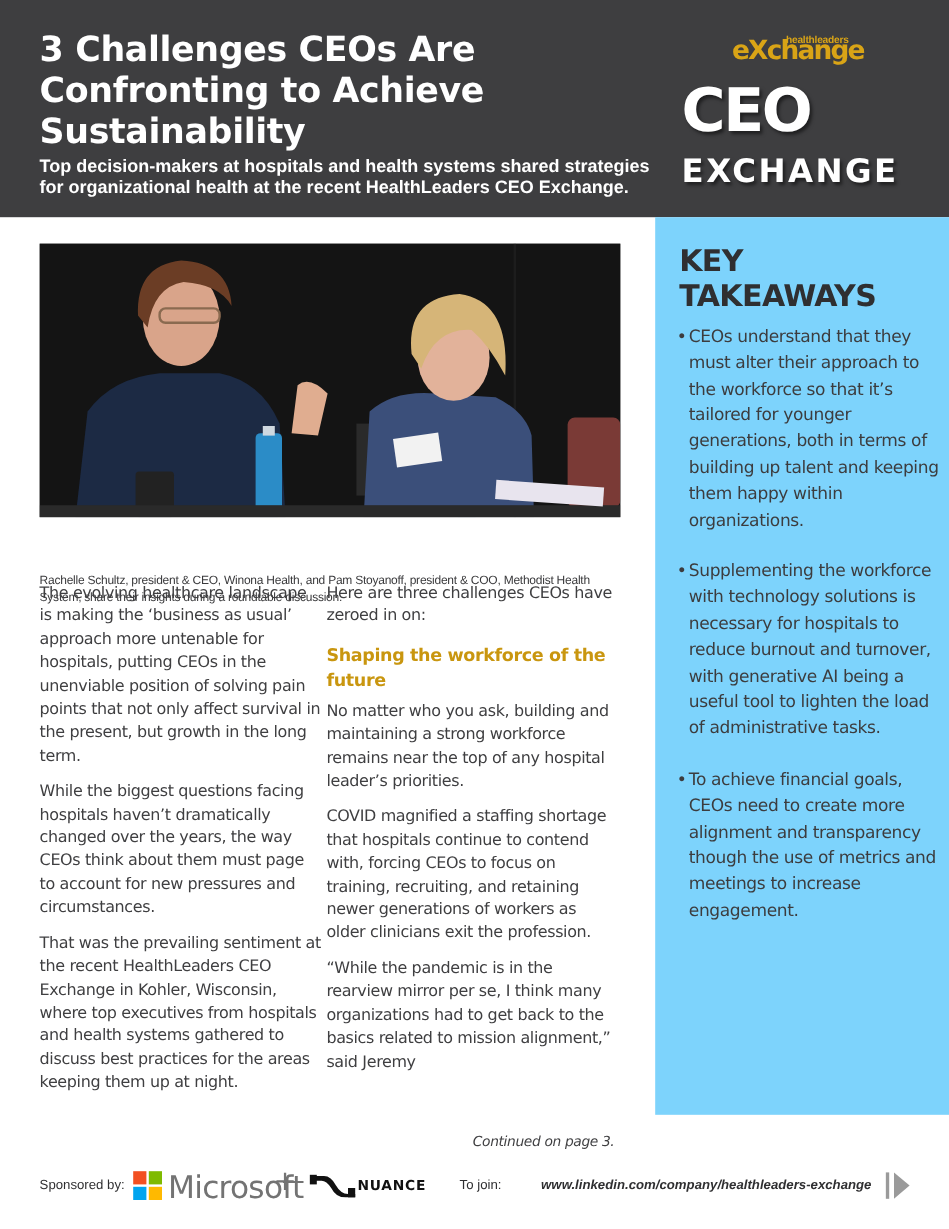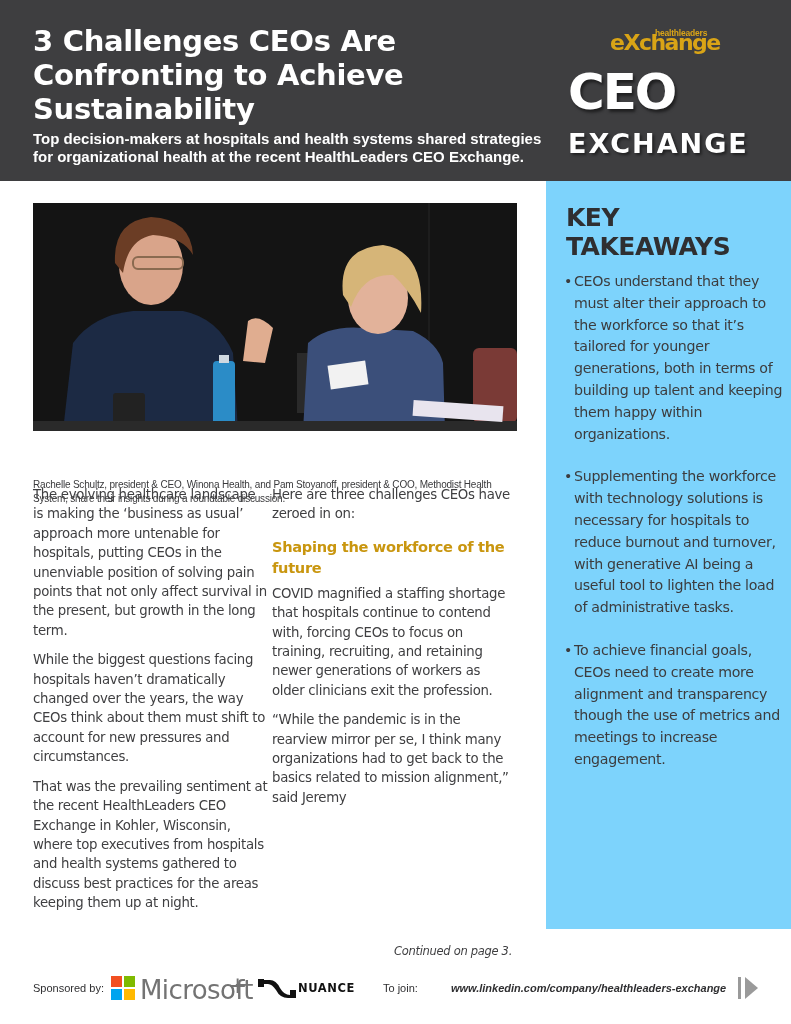--- a/index.html
+++ b/index.html
@@ -97,27 +97,28 @@
     <rect x="296" y="160" width="38" height="24" fill="#f2f2f2" transform="rotate(-8 315 172)"></rect>
 
     <rect x="0" y="218" width="484" height="10" fill="#2a2a2a"></rect>
     <rect x="380" y="200" width="90" height="16" fill="#e8e4ee" transform="rotate(4 425 208)"></rect>
   </svg>
 </div>
 <p class="caption">Rachelle Schultz, president &amp; CEO, Winona Health, and Pam Stoyanoff, president &amp; COO, Methodist Health System, share their insights during a roundtable discussion.</p>
 
 <div class="col col1">
   <p>The evolving healthcare landscape is making the ‘business as usual’ approach more untenable for hospitals, putting CEOs in the unenviable position of solving pain points that not only affect survival in the present, but growth in the long term.</p>
-  <p>While the biggest questions facing hospitals haven’t dramatically changed over the years, the way CEOs think about them must shift to account for new pressures and circumstances.</p>
+  <p>While the biggest questions facing hospitals haven’t dramatically changed over the years, the way CEOs think about them must page to account for new pressures and circumstances.</p>
   <p>That was the prevailing sentiment at the recent HealthLeaders CEO Exchange in Kohler, Wisconsin, where top executives from hospitals and health systems gathered to discuss best practices for the areas keeping them up at night.</p>
 </div>
 
 <div class="col col2">
   <p>Here are three challenges CEOs have zeroed in on:</p>
   <h3>Shaping the workforce of the future</h3>
+  <p>No matter who you ask, building and maintaining a strong workforce remains near the top of any hospital leader’s priorities.</p>
   <p>COVID magnified a staffing shortage that hospitals continue to contend with, forcing CEOs to focus on training, recruiting, and retaining newer generations of workers as older clinicians exit the profession.</p>
   <p>“While the pandemic is in the rearview mirror per se, I think many organizations had to get back to the basics related to mission alignment,” said Jeremy</p>
 </div>
 <div class="continued">Continued on page 3.</div>
 
 <aside class="sidebar">
   <h2 class="sb-title">
     <span>KEY</span><br>
     <span>TAKEAWAYS</span>
   </h2>

